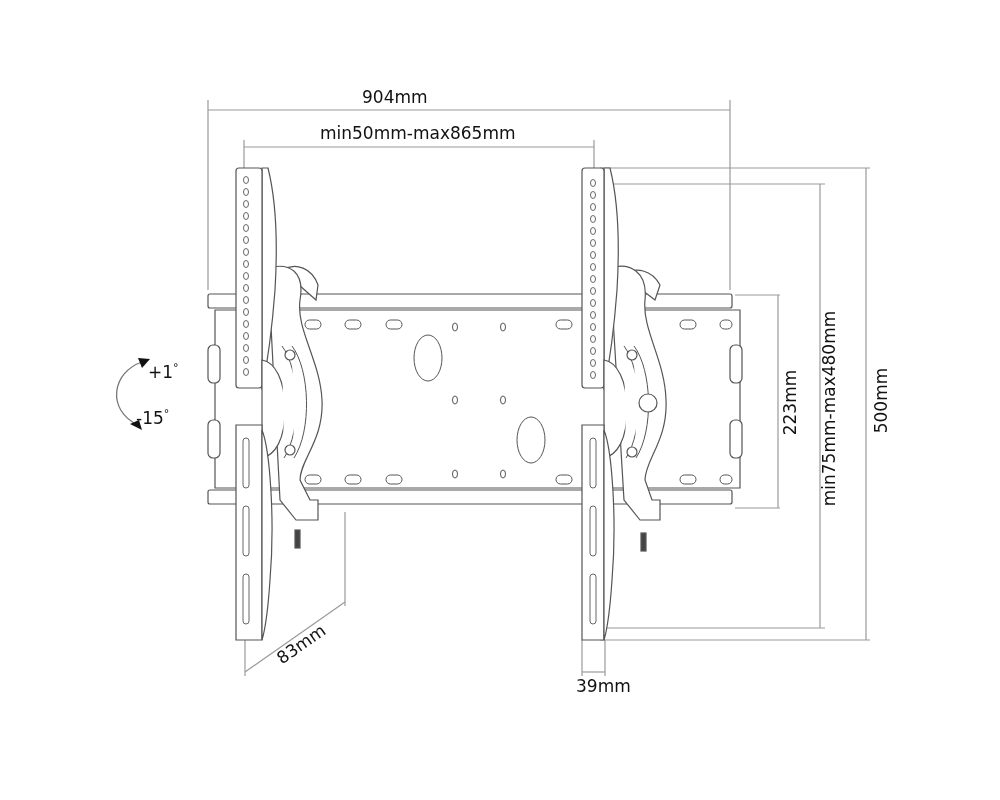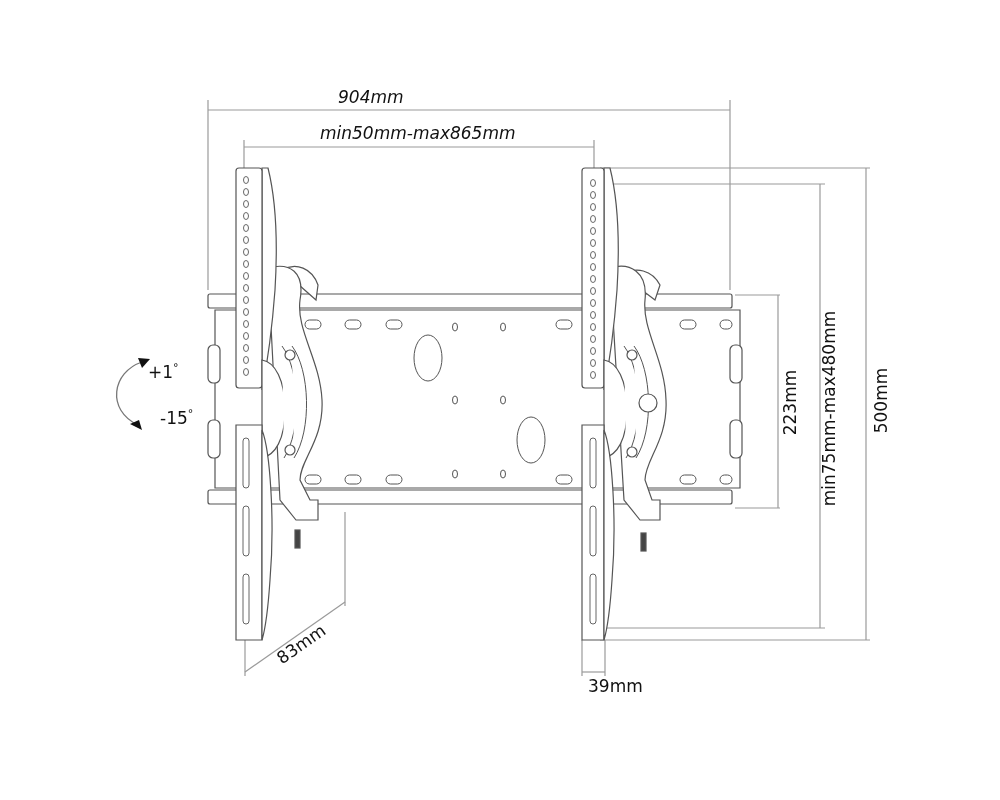--- a/index.html
+++ b/index.html
@@ -157,28 +157,28 @@
     <rect x="590" y="574" width="6" height="50" rx="3"></rect>
   </g>
 
   <g>
     <path d="M142 362 C112 372 106 410 138 425" fill="none" stroke="#777" stroke-width="1.3"></path>
     <polygon points="150,359 138,358 142,368" fill="#111"></polygon>
     <polygon points="142,430 130,424 139,420" fill="#111"></polygon>
   </g>
 </svg>
 
-<div class="lbl" style="left:338px; top:89px;font-style:italic;">904mm</div>
-<div class="lbl" style="left:320px; top:125px;font-style:italic;">min50mm-max865mm</div>
+<div class="lbl" style="left:362px; top:89px;">904mm</div>
+<div class="lbl" style="left:320px; top:125px;">min50mm-max865mm</div>
 
 <div class="lbl" style="left:148px; top:362px;">
   <span>+1</span><sup style="font-size:11px;">°</sup>
 </div>
-<div class="lbl" style="left:160px; top:408px;">
+<div class="lbl" style="left:136px; top:408px;">
   <span>-15</span><sup style="font-size:11px;">°</sup>
 </div>
 
 <div class="lbl rot" style="left:758px; top:394px; transform: rotate(-90deg);">223mm</div>
 <div class="lbl rot" style="left:732px; top:400px; transform: rotate(-90deg);">min75mm-max480mm</div>
 <div class="lbl rot" style="left:849px; top:392px; transform: rotate(-90deg);">500mm</div>
 
 <div class="lbl rot" style="left:274px; top:636px; transform: rotate(-35deg);">83mm</div>
-<div class="lbl" style="left:588px; top:678px;text-align:center;">39mm</div>
+<div class="lbl" style="left:576px; top:678px;text-align:center;">39mm</div>
 
 </body></html>

